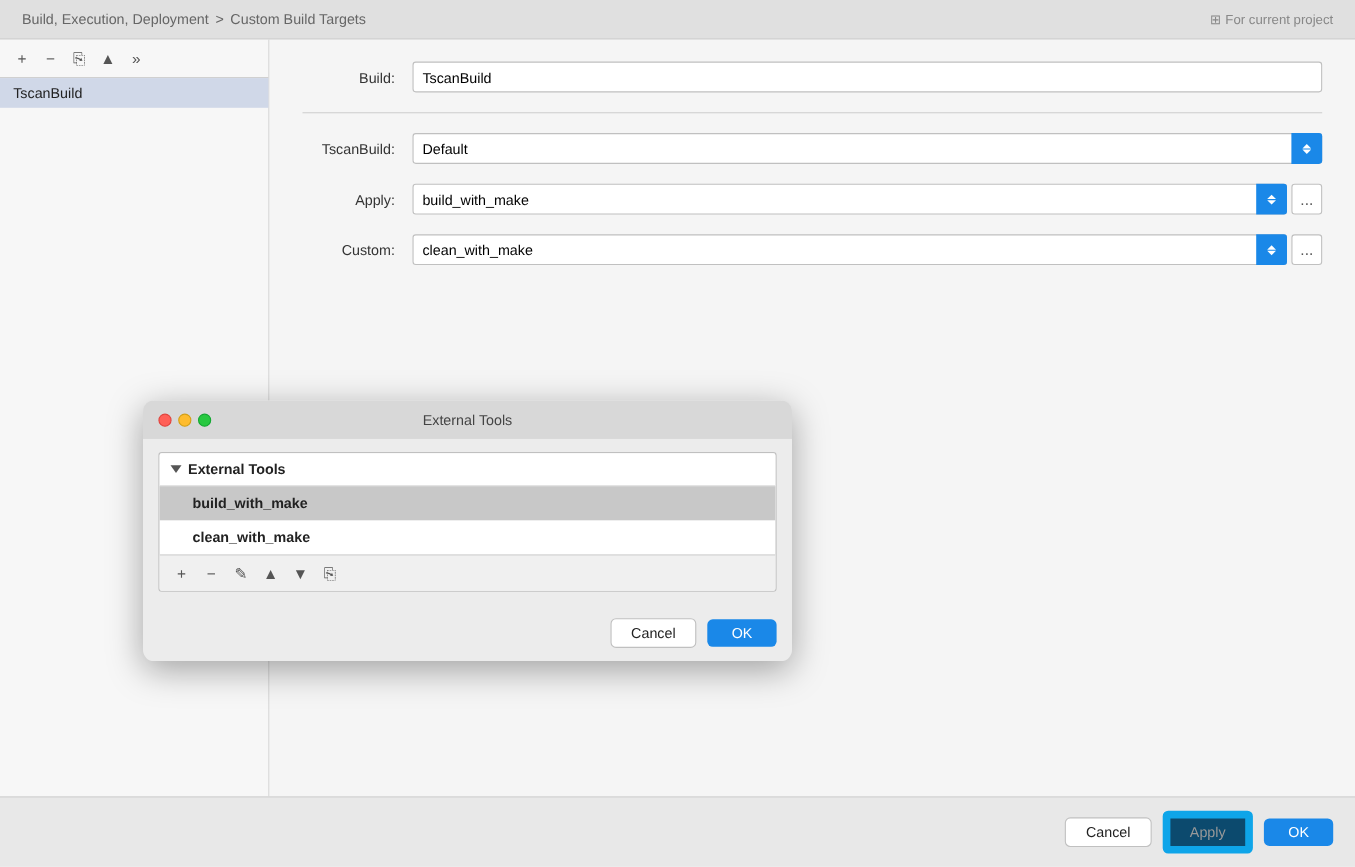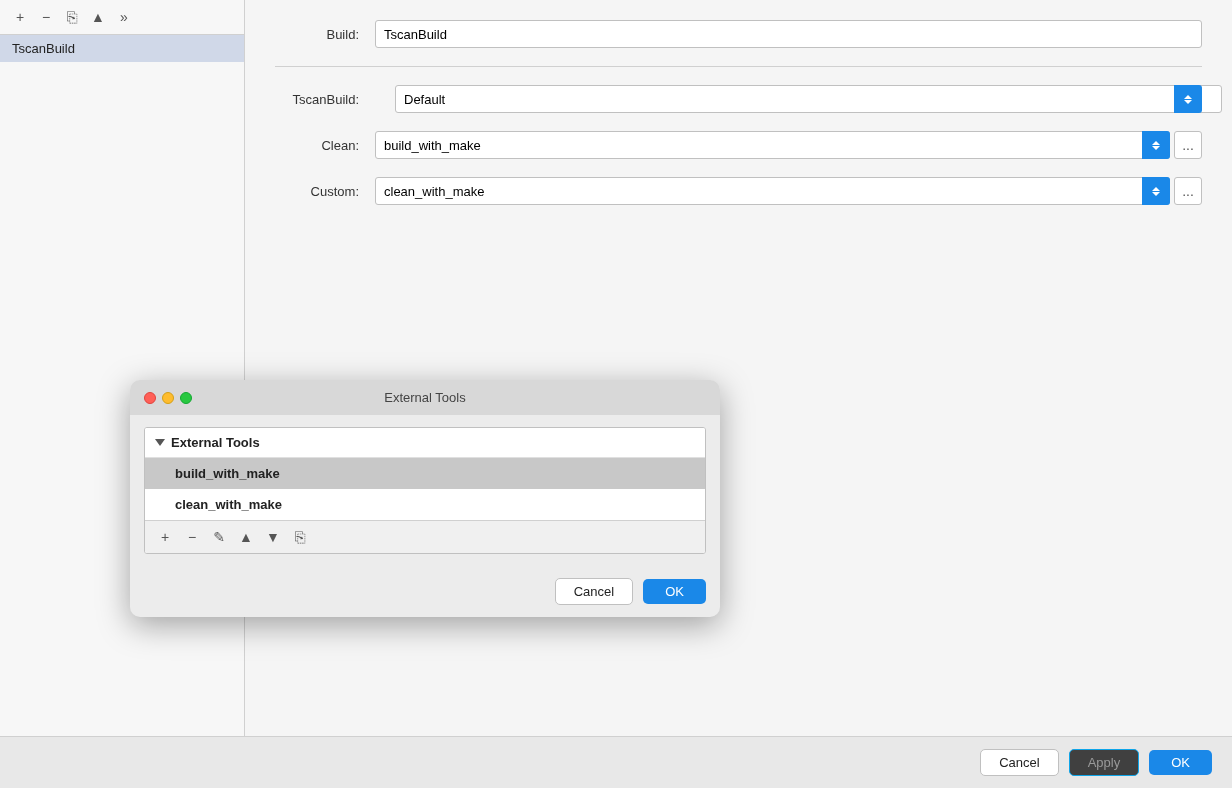--- a/index.html
+++ b/index.html
@@ -225,42 +225,42 @@
       background: white;
       border: 1px solid #c0c0c0;
       border-radius: 5px;
       font-size: 13px;
       cursor: pointer;
       color: #222;
     }
 
     .btn-apply {
       padding: 5px 18px;
-      background: #404040;
-      border: 1px solid #0ea5e9;
+      background: #0c4a6e;
+      border: 7px solid #0ea5e9;
       border-radius: 5px;
       font-size: 13px;
       cursor: pointer;
       color: #999;
     }
 
     .btn-ok-main {
       padding: 5px 22px;
       background: #1a88e8;
       border: none;
       border-radius: 5px;
       font-size: 13px;
       cursor: pointer;
       color: white;
       font-weight: 500;
     }
 
     .modal {
       position: absolute;
-      top: 380px;
+      top: 364px;
       left: 130px;
       width: 590px;
       background: #ececec;
       border-radius: 10px;
       box-shadow: 0 8px 32px rgba(0,0,0,0.35);
       overflow: hidden;
     }
 
     .modal-titlebar {
       background: #d8d8d8;
@@ -394,20 +394,29 @@
       border-top: 7px solid #555;
       margin-right: 6px;
       margin-bottom: 1px;
     }
   </style>
 </head>
 <body>
 
 <div class="main-panel">
 
+  <div class="header-bar">
+    <span class="header-breadcrumb">Build, Execution, Deployment</span>
+    <span class="header-breadcrumb">&gt;</span>
+    <span class="header-breadcrumb current">Custom Build Targets</span>
+    <div class="header-right">
+      <span>⊞</span>
+      <span>For current project</span>
+    </div>
+  </div>
 
   <div class="content-area">
 
     <div class="sidebar">
       <div class="sidebar-toolbar">
         <button class="sidebar-btn">
           <span>+</span>
         </button>
         <button class="sidebar-btn">
           <span>−</span>
@@ -432,30 +441,30 @@
       <div class="form-row">
         <label class="form-label">Build:</label>
         <input class="form-input" type="text" value="TscanBuild" style="">
       </div>
 
       <hr class="form-divider">
 
       <div class="form-row">
         <label class="form-label">TscanBuild:</label>
         <div class="select-wrapper">
-          <input class="select-field" type="text" style="padding-right: 21px; margin-left: 20px;" value="Default">
+          <input class="select-field" type="text" style="padding-right: 21px;" value="Default">
           <button class="select-arrow-btn">
             <div class="arrow-up"></div>
             <div class="arrow-down"></div>
           </button>
         </div>
       </div>
 
       <div class="form-row">
-        <label class="form-label">Clean:</label>
+        <label class="form-label">Apply:</label>
         <div class="build-field-wrapper">
           <div class="build-select-wrapper">
             <input class="select-field" type="text" style="padding-right: 32px;" value="build_with_make">
             <button class="select-arrow-btn">
               <div class="arrow-up"></div>
               <div class="arrow-down"></div>
             </button>
           </div>
           <button class="dots-btn">
             <span>...</span>

